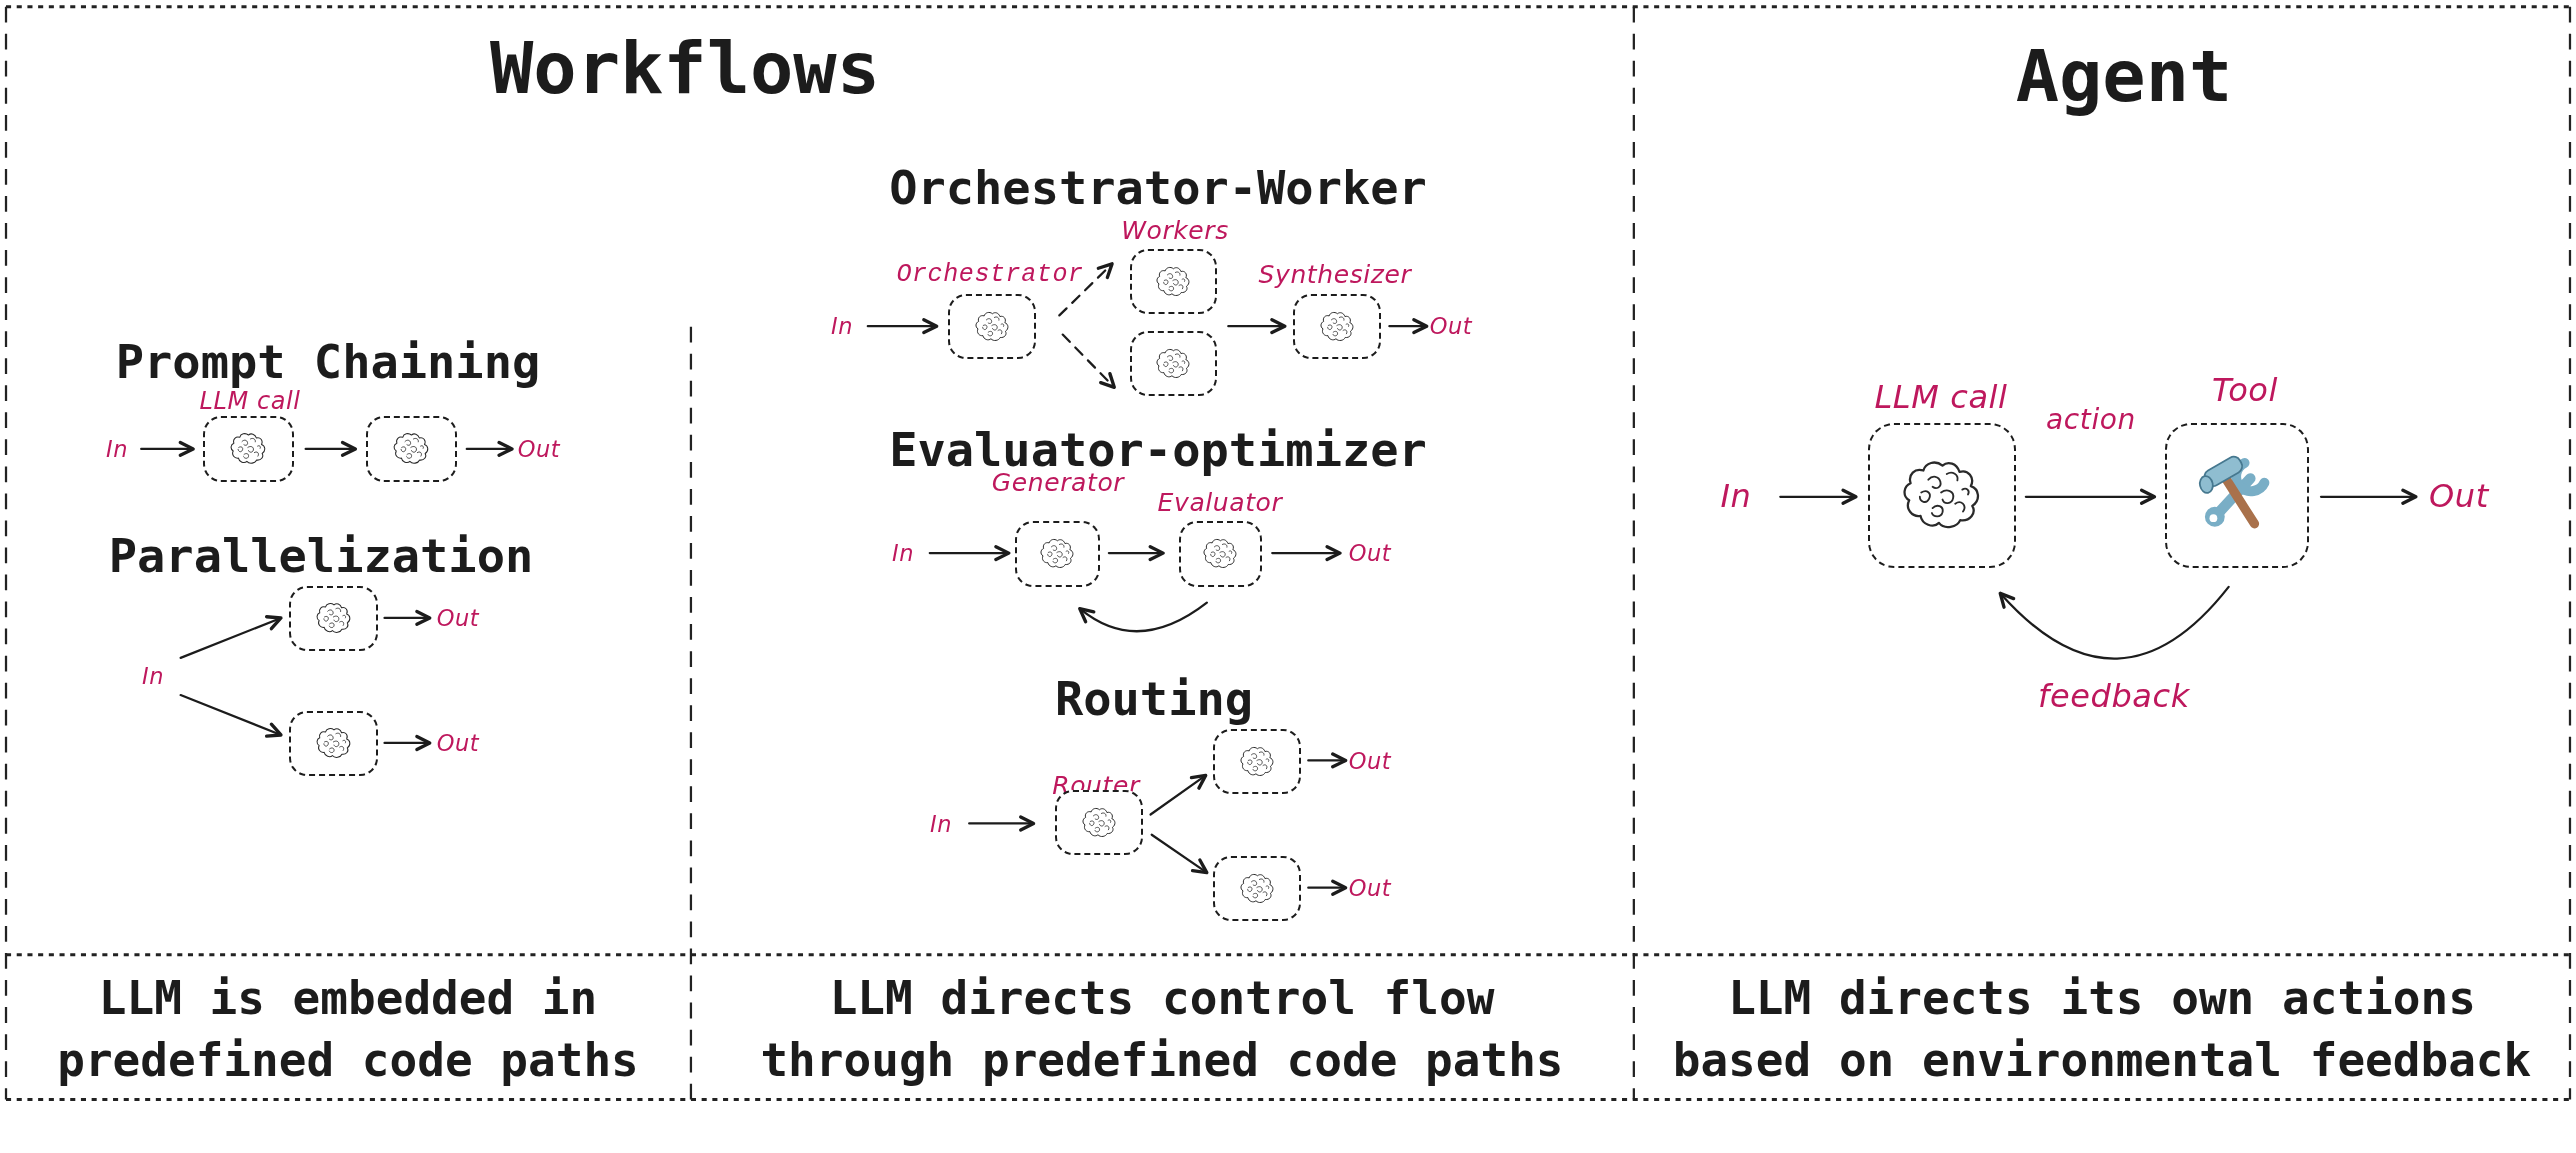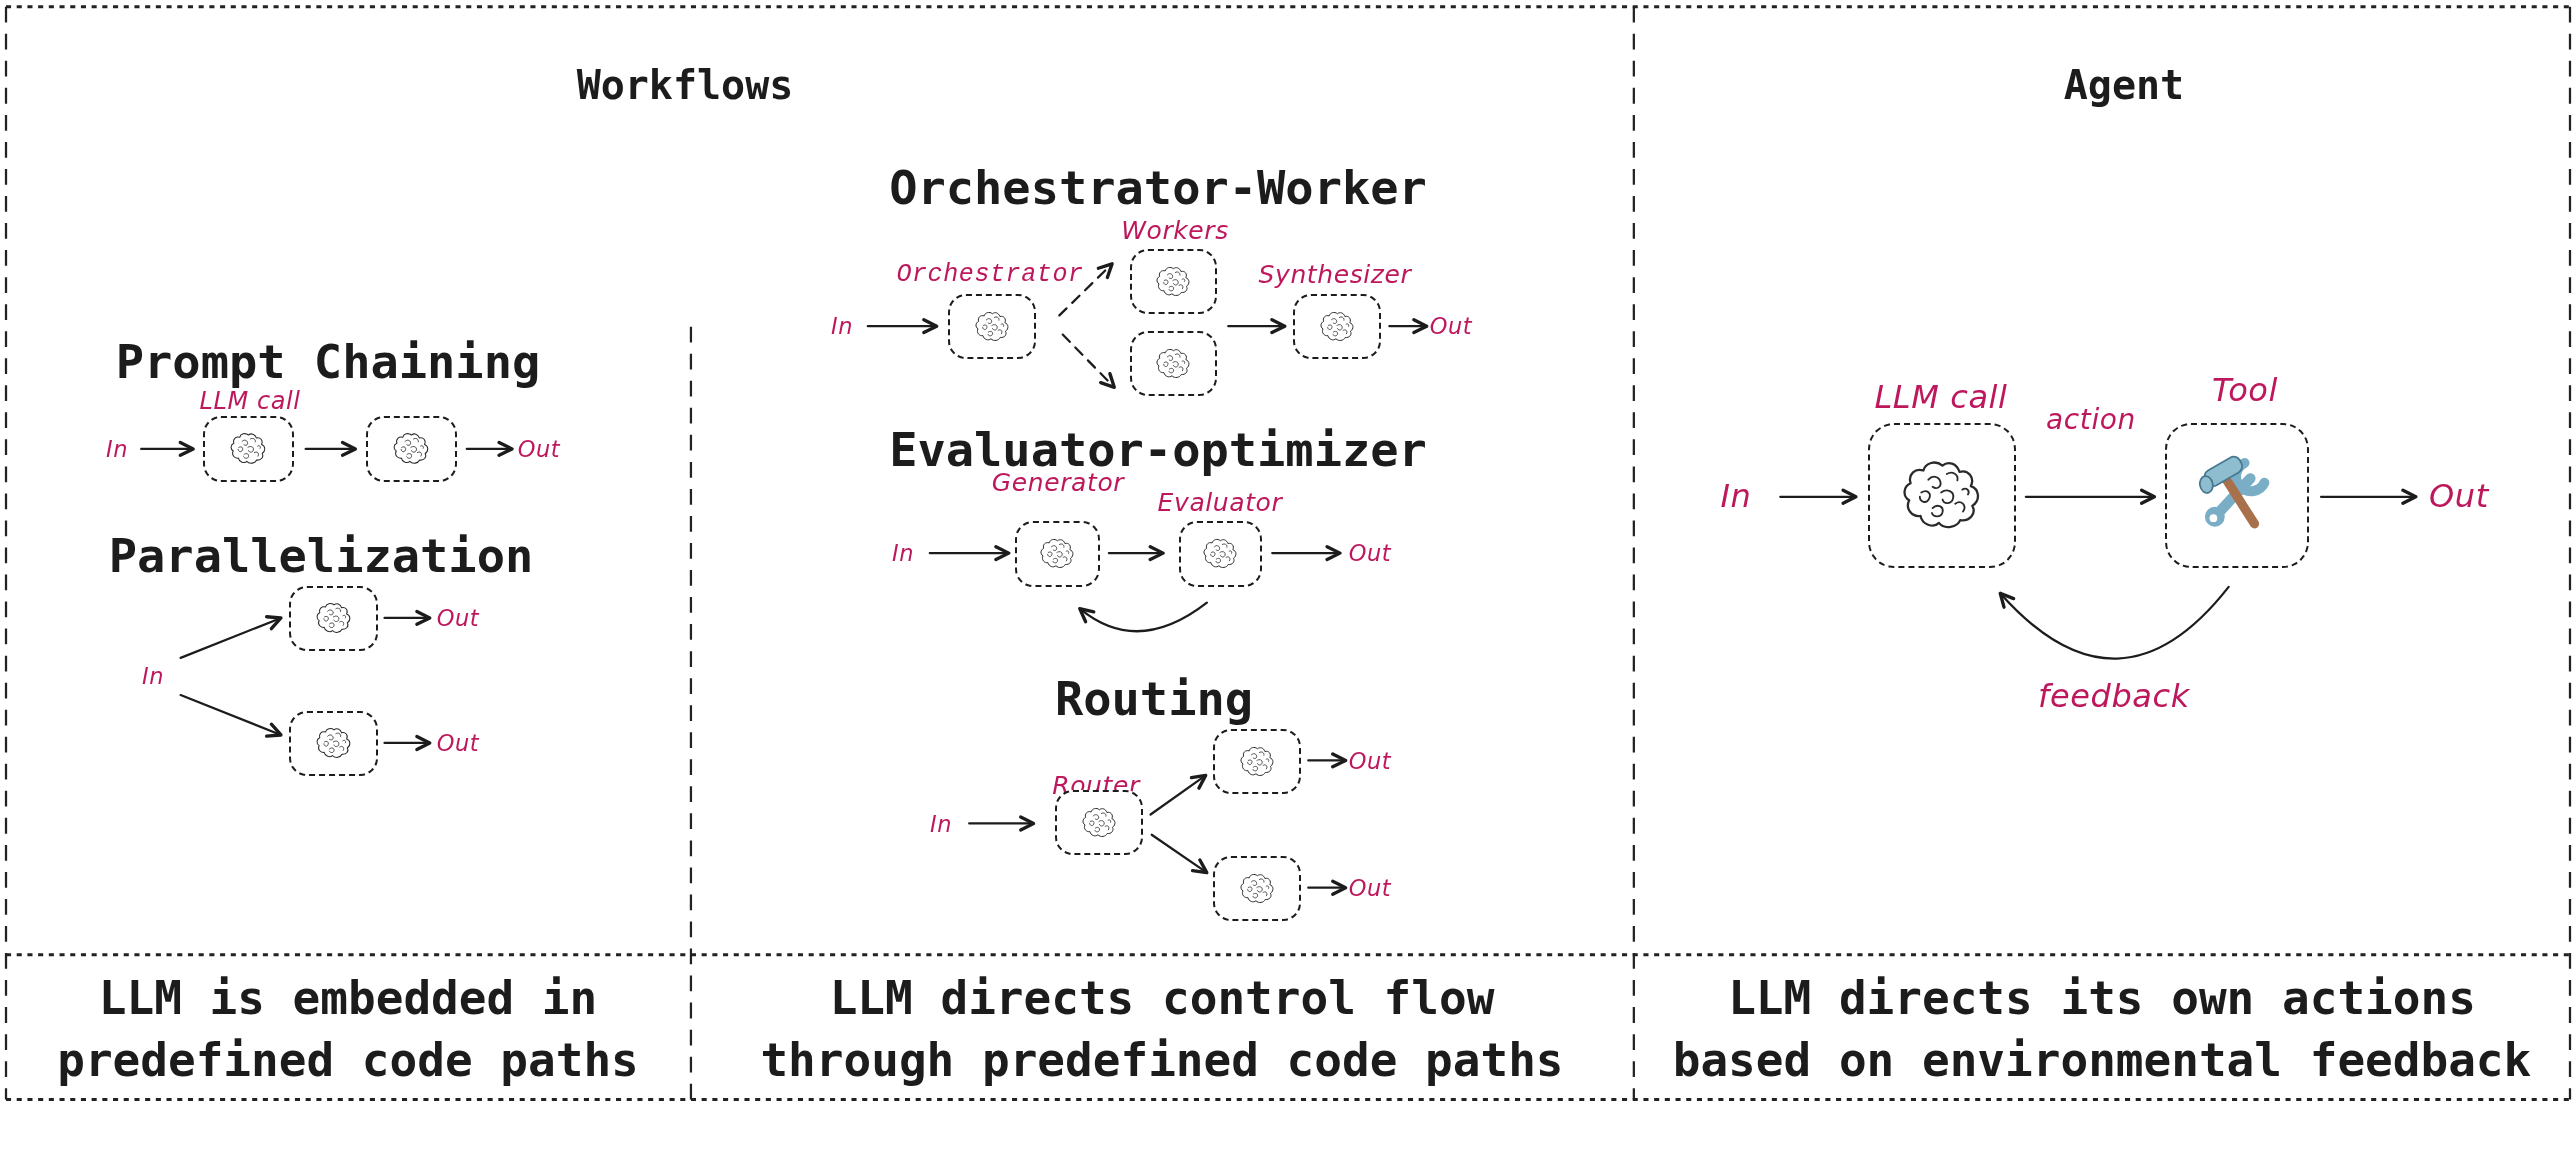--- a/index.html
+++ b/index.html
@@ -3,21 +3,21 @@
 <meta charset="utf-8">
 <style>
   html,body{margin:0;padding:0;background:#ffffff;}
   .canvas{position:relative;width:2576px;height:1153px;background:#ffffff;overflow:hidden;
           font-family:"DejaVu Sans Mono","Liberation Mono",monospace;color:#1c1c1c;}
   .lines{position:absolute;left:0;top:0;width:2576px;height:1153px;pointer-events:none;}
   .lbl{position:absolute;transform:translate(-50%,-50%);white-space:nowrap;line-height:1;}
   .mono{font-family:"DejaVu Sans Mono","Liberation Mono",monospace;font-weight:bold;color:#1c1c1c;}
   .hand{font-family:"DejaVu Sans","Liberation Sans",sans-serif;font-style:italic;font-weight:500;
         color:#be185d;letter-spacing:0.6px;}
-  .t-main{font-size:40px;margin-top:17px;}
+  .t-main{font-size:72px;}
   .t-sec{font-size:47px;}
   .t-cap{font-size:46px;}
   .h-sm{font-size:22.5px;}
   .h-md{font-size:25px;}
   .h-lg{font-size:32px;}
   .h-ac{font-size:28px;}
   .nodebox{position:absolute;border:2.8px dashed #1c1c1c;border-radius:18px;background:#fff;
            display:flex;align-items:center;justify-content:center;box-sizing:border-box;}
   .b-out{fill:#ffffff;stroke:#2a2a2a;stroke-width:3.2;stroke-linejoin:round;}
   .b-in{fill:none;stroke:#2a2a2a;stroke-width:2.6;stroke-linecap:round;}
@@ -98,21 +98,21 @@
     <line class="arr" x1="2322" y1="1350" x2="2386" y2="1350" marker-end="url(#ah)"></line>
     <line class="arr" x1="2322" y1="1576" x2="2386" y2="1576" marker-end="url(#ah)"></line>
 
     <line class="arr" x1="3160" y1="882" x2="3292" y2="882" marker-end="url(#ah)"></line>
     <line class="arr" x1="3596" y1="882" x2="3822" y2="882" marker-end="url(#ah)"></line>
     <line class="arr" x1="4120" y1="882" x2="4286" y2="882" marker-end="url(#ah)"></line>
     <path class="arr" d="M3956 1042 Q 3762 1290 3552 1055" marker-end="url(#ah)"></path>
   </svg>
 
   <div class="lbl mono t-main" style="left:685px;top:68px;">Workflows</div>
-  <div class="lbl mono t-main" style="left:2124px;top:68px;text-align:right;">Agent</div>
+  <div class="lbl mono t-main" style="left:2124px;top:76px;text-align:right;">Agent</div>
 
   <div>
     <div class="lbl mono t-sec" style="left:328px;top:361px;">Prompt Chaining</div>
     <div class="lbl hand h-sm" style="left:250px;top:401px;font-size:24px;">LLM call</div>
     <div class="lbl hand h-sm" style="left:117px;top:449px;">In</div>
     <div class="nodebox" style="left:203px;top:416px;width:91px;height:66px;">
       <svg width="39" height="36" viewBox="0 0 120 110">
           <use href="#brain"></use>
         </svg>
     </div>

